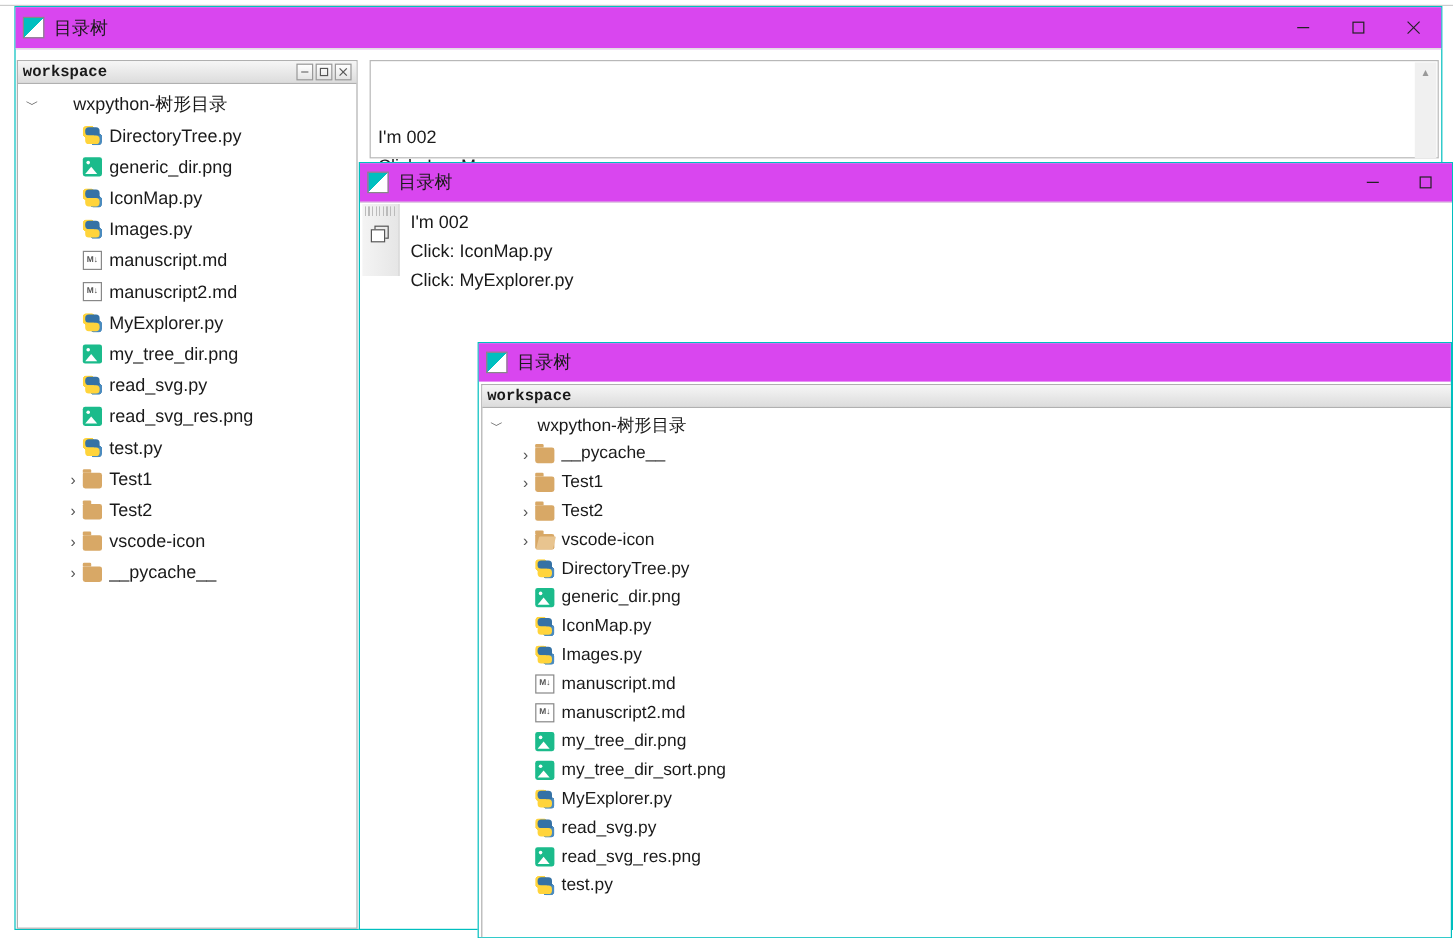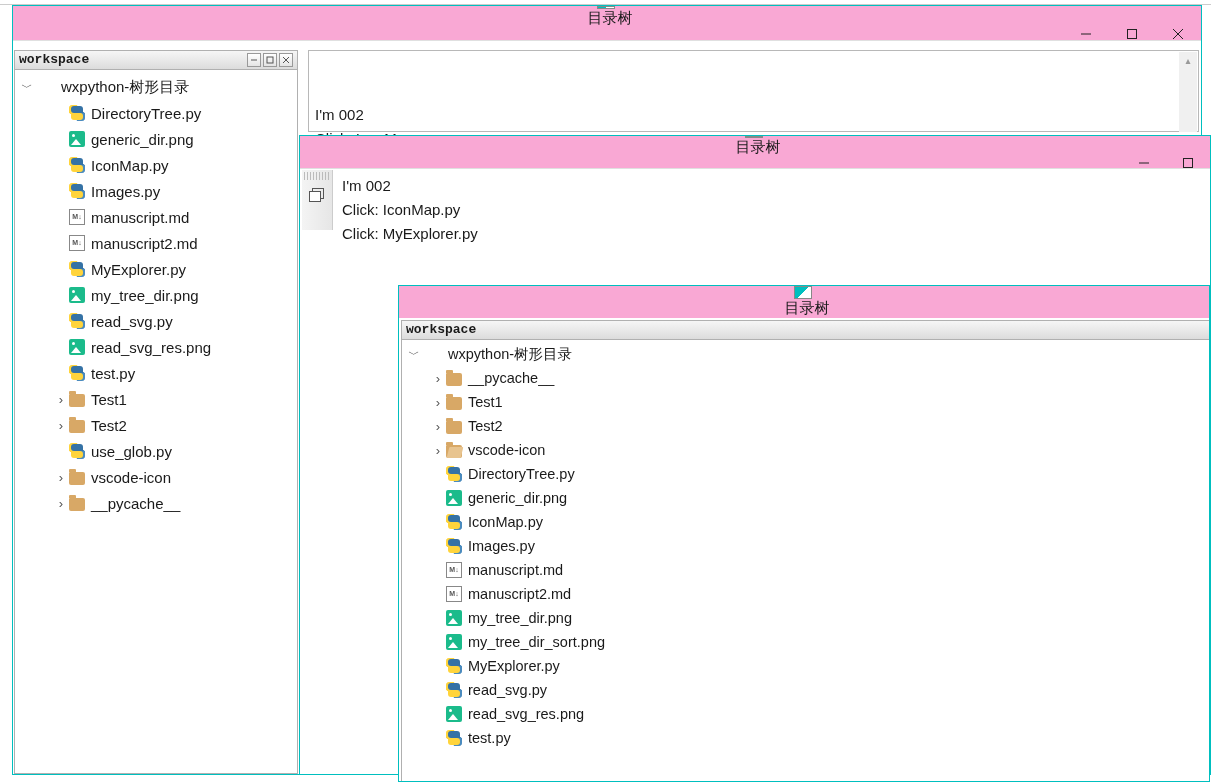--- a/index.html
+++ b/index.html
@@ -36,22 +36,21 @@
     position: absolute;
     left: 12px; top: 5px; width: 1190px; height: 770px;
     border: 1px solid var(--teal);
     background: #fff;
     box-sizing: border-box;
   }
   .titlebar {
     height: 34px; display: flex; align-items: center;
     padding-left: 6px;
     border-bottom: 1px solid #e0e0e0;
-    background: #f9a8d4;
-    flex-direction: column;
+    background: #d946ef;
   }
   .app-icon {
     width: 16px; height: 16px; display: inline-block;
     border: 1px solid #888;
     background: linear-gradient(135deg, var(--teal) 0 50%, #fff 50% 100%);
     margin-right: 8px;
   }
   .title-text { font-size: 15px; }
   .win-controls {
     margin-left: auto;
@@ -375,26 +374,20 @@
           <span class="lbl">Test1</span>
         </div>
         <div class="tree-row">
           <span class="indent" style="width: 34px;"></span>
           <span class="expander" style="font-size: 13px;">›</span>
           <span class="ico ico-folder"></span>
           <span class="lbl">Test2</span>
         </div>
         <div class="tree-row">
           <span class="indent" style="width: 34px;"></span>
-          <span class="expander blank" style="font-size: 13px;">·</span>
-          <span class="ico ico-py"></span>
-          <span class="lbl">use_glob.py</span>
-        </div>
-        <div class="tree-row">
-          <span class="indent" style="width: 34px;"></span>
           <span class="expander" style="font-size: 13px;">›</span>
           <span class="ico ico-folder"></span>
           <span class="lbl">vscode-icon</span>
         </div>
         <div class="tree-row">
           <span class="indent" style="width: 34px;"></span>
           <span class="expander" style="font-size: 13px;">›</span>
           <span class="ico ico-folder"></span>
           <span class="lbl">__pycache__</span>
         </div>

